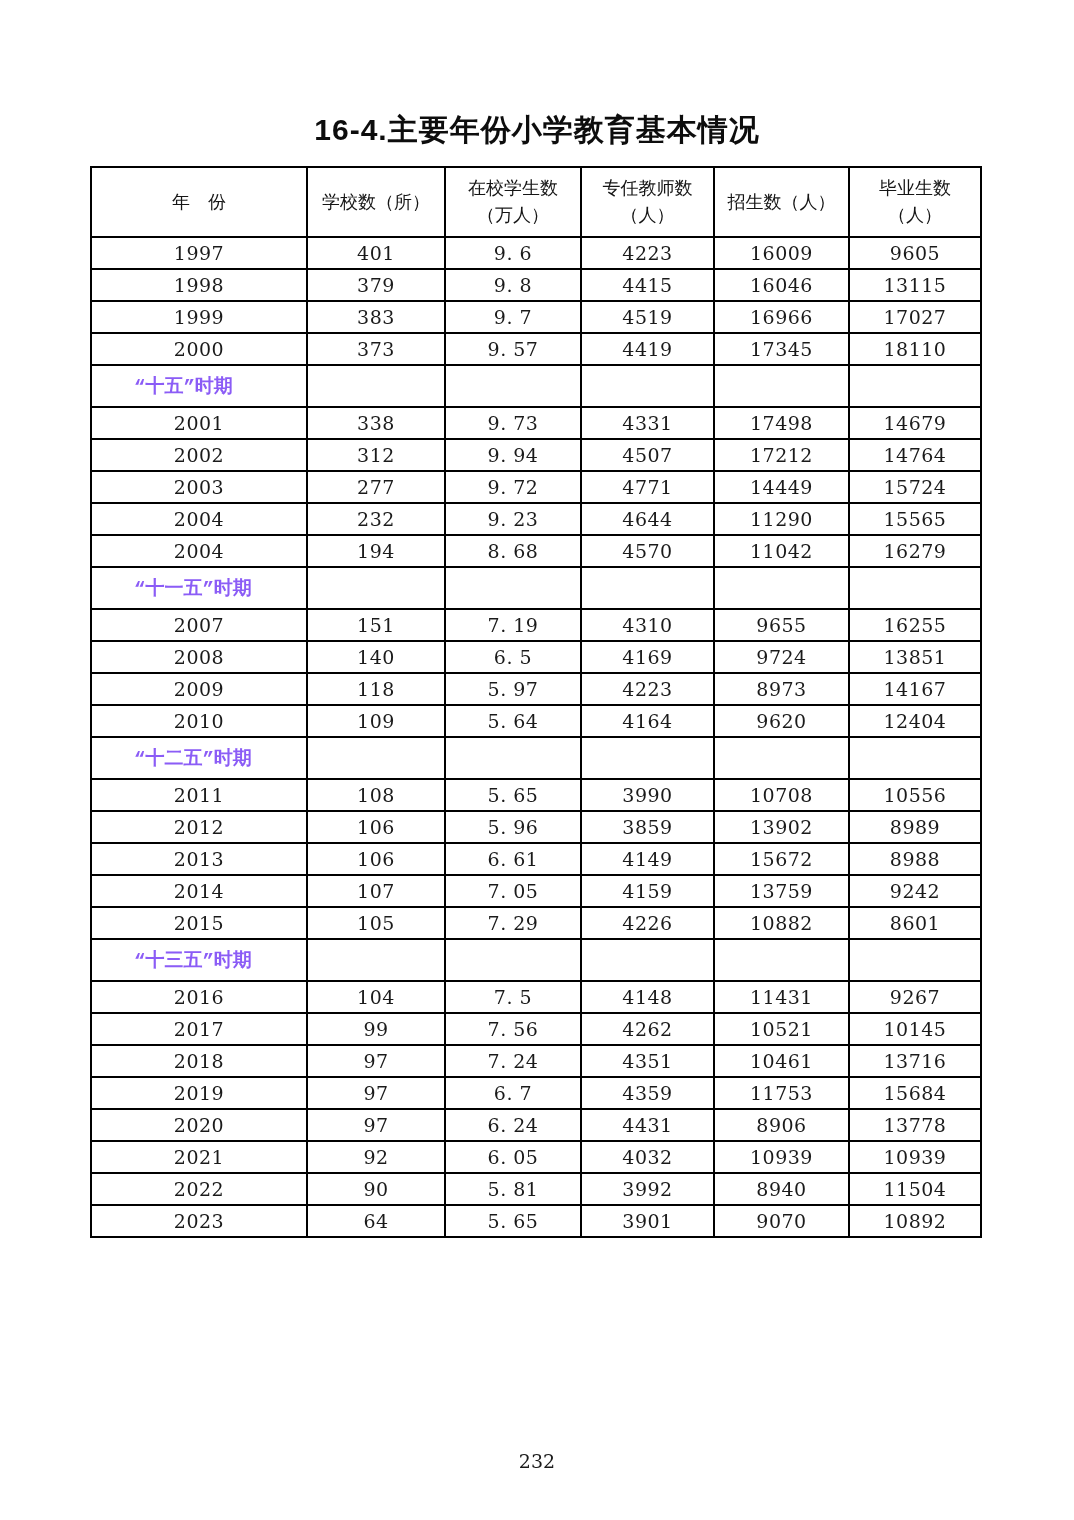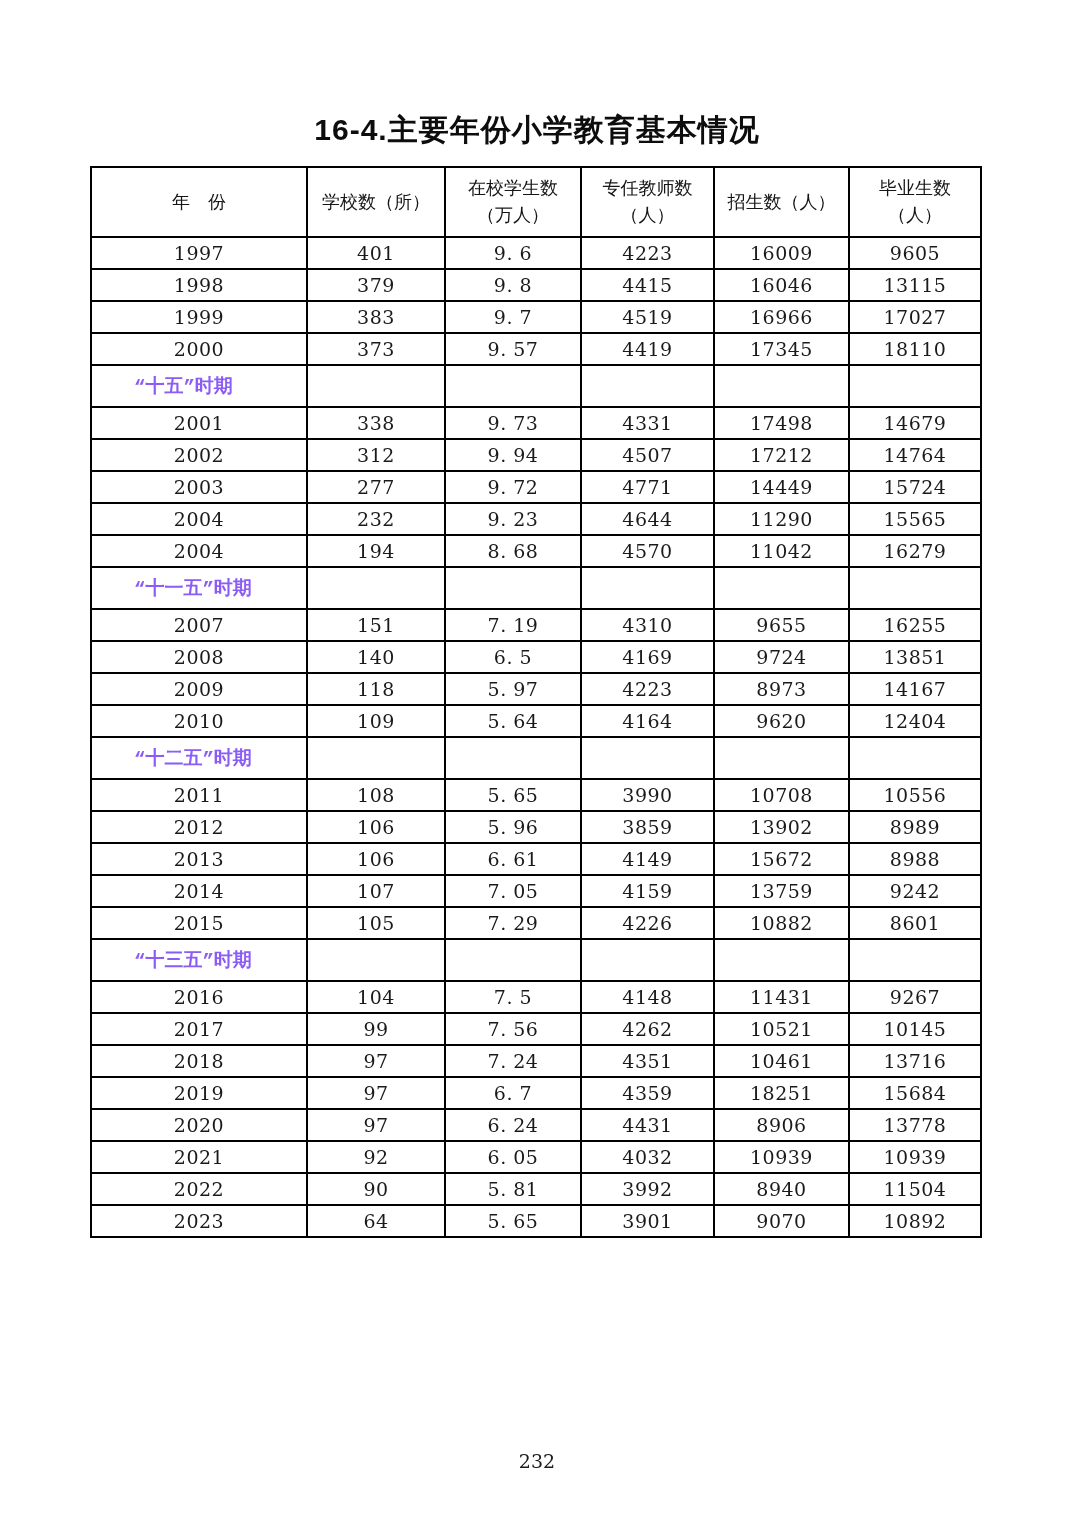--- a/index.html
+++ b/index.html
@@ -328,21 +328,21 @@
           <td>7. 24</td>
           <td>4351</td>
           <td>10461</td>
           <td>13716</td>
         </tr>
         <tr class="data-row">
           <td>2019</td>
           <td>97</td>
           <td>6. 7</td>
           <td>4359</td>
-          <td>18251</td>
+          <td>11753</td>
           <td>15684</td>
         </tr>
         <tr class="data-row">
           <td>2020</td>
           <td>97</td>
           <td>6. 24</td>
           <td>4431</td>
           <td>8906</td>
           <td>13778</td>
         </tr>

